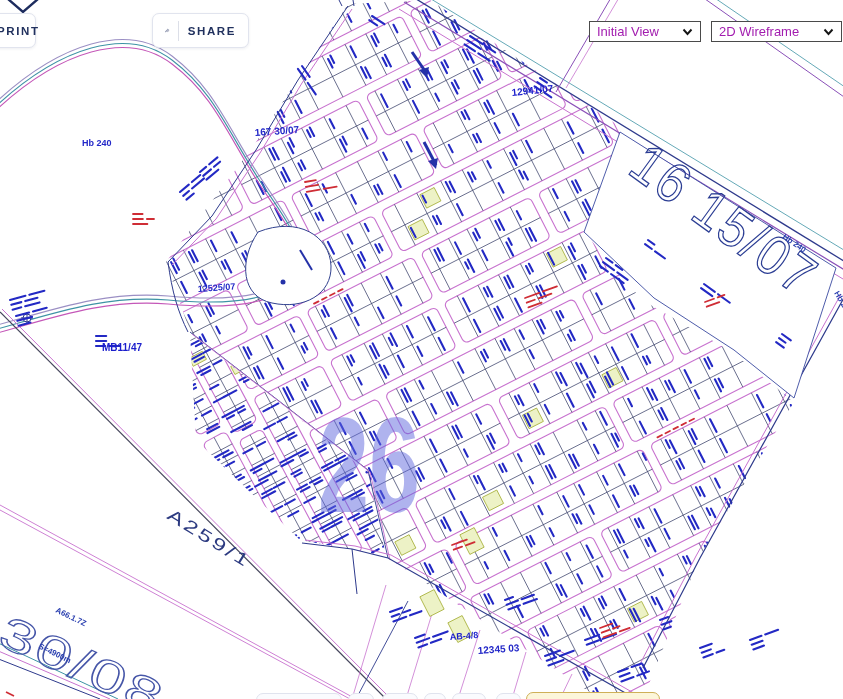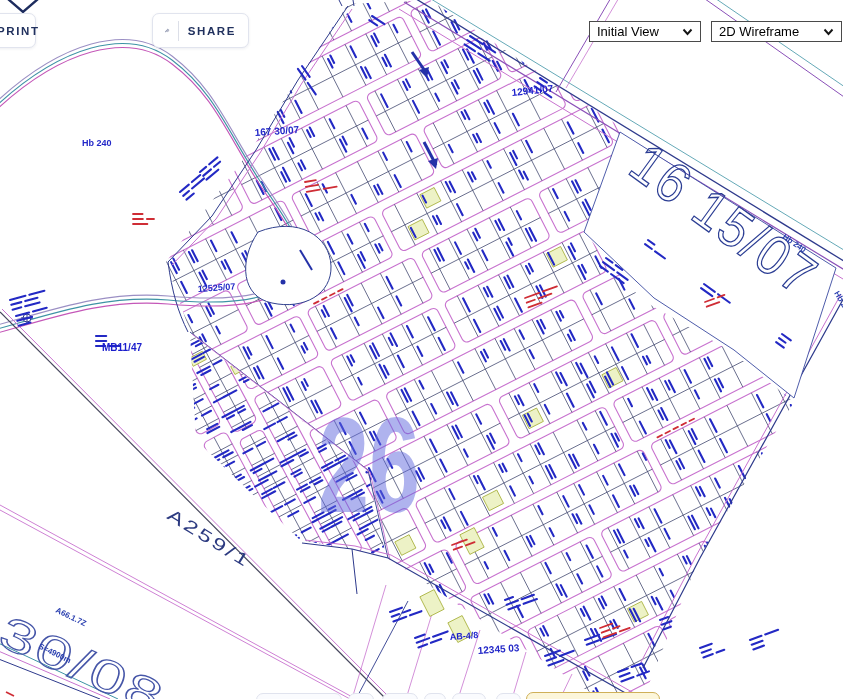--- a/index.html
+++ b/index.html
@@ -26,21 +26,21 @@
     display:flex;align-items:center;color:#21315e;font-size:11.5px;font-weight:700;
     letter-spacing:1.6px;cursor:pointer;box-sizing:border-box;}
   #printBtn{left:-40px;width:76px;}
   #printBtn span{position:absolute;left:36px;top:50%;transform:translateY(-50%);}
   #shareBtn{left:152px;width:97px;padding:12px 12px;justify-content:flex-start;}
   #shareBtn .divider{width:1px;height:20px;background:#dcdfe8;margin:0 10px 0 8px;}
   .chev-frag{position:absolute;left:6px;top:0;width:34px;height:14px;}
 
   .dd{position:absolute;top:21px;height:21px;background:#fff;border:1px solid #4a4a4a;
     display:flex;align-items:center;justify-content:space-between;padding:0 7px;
-    box-sizing:border-box;font-size:13px;color:#000000;font-weight:500;cursor:pointer;}
+    box-sizing:border-box;font-size:13px;color:#a21caf;font-weight:500;cursor:pointer;}
   #dd1{left:589px;width:112px;}
   #dd2{left:711px;width:131px;text-align:right;}
 
   .bbtn{position:absolute;top:693px;height:14px;background:#fafbfe;border:1.4px solid #e0e3ee;
     border-radius:7px;cursor:pointer;box-sizing:border-box;}
   .bbtn.active{top:692px;background:#fcf6da;border-color:#cfb058;}
   #bb1{left:256px;width:86px;} #bb2{left:348px;width:26px;} #bb3{left:382px;width:36px;}
   #bb4{left:424px;width:22px;} #bb5{left:452px;width:34px;} #bb6{left:496px;width:25px;}
   #bb7{left:526px;width:134px;}
 </style>

